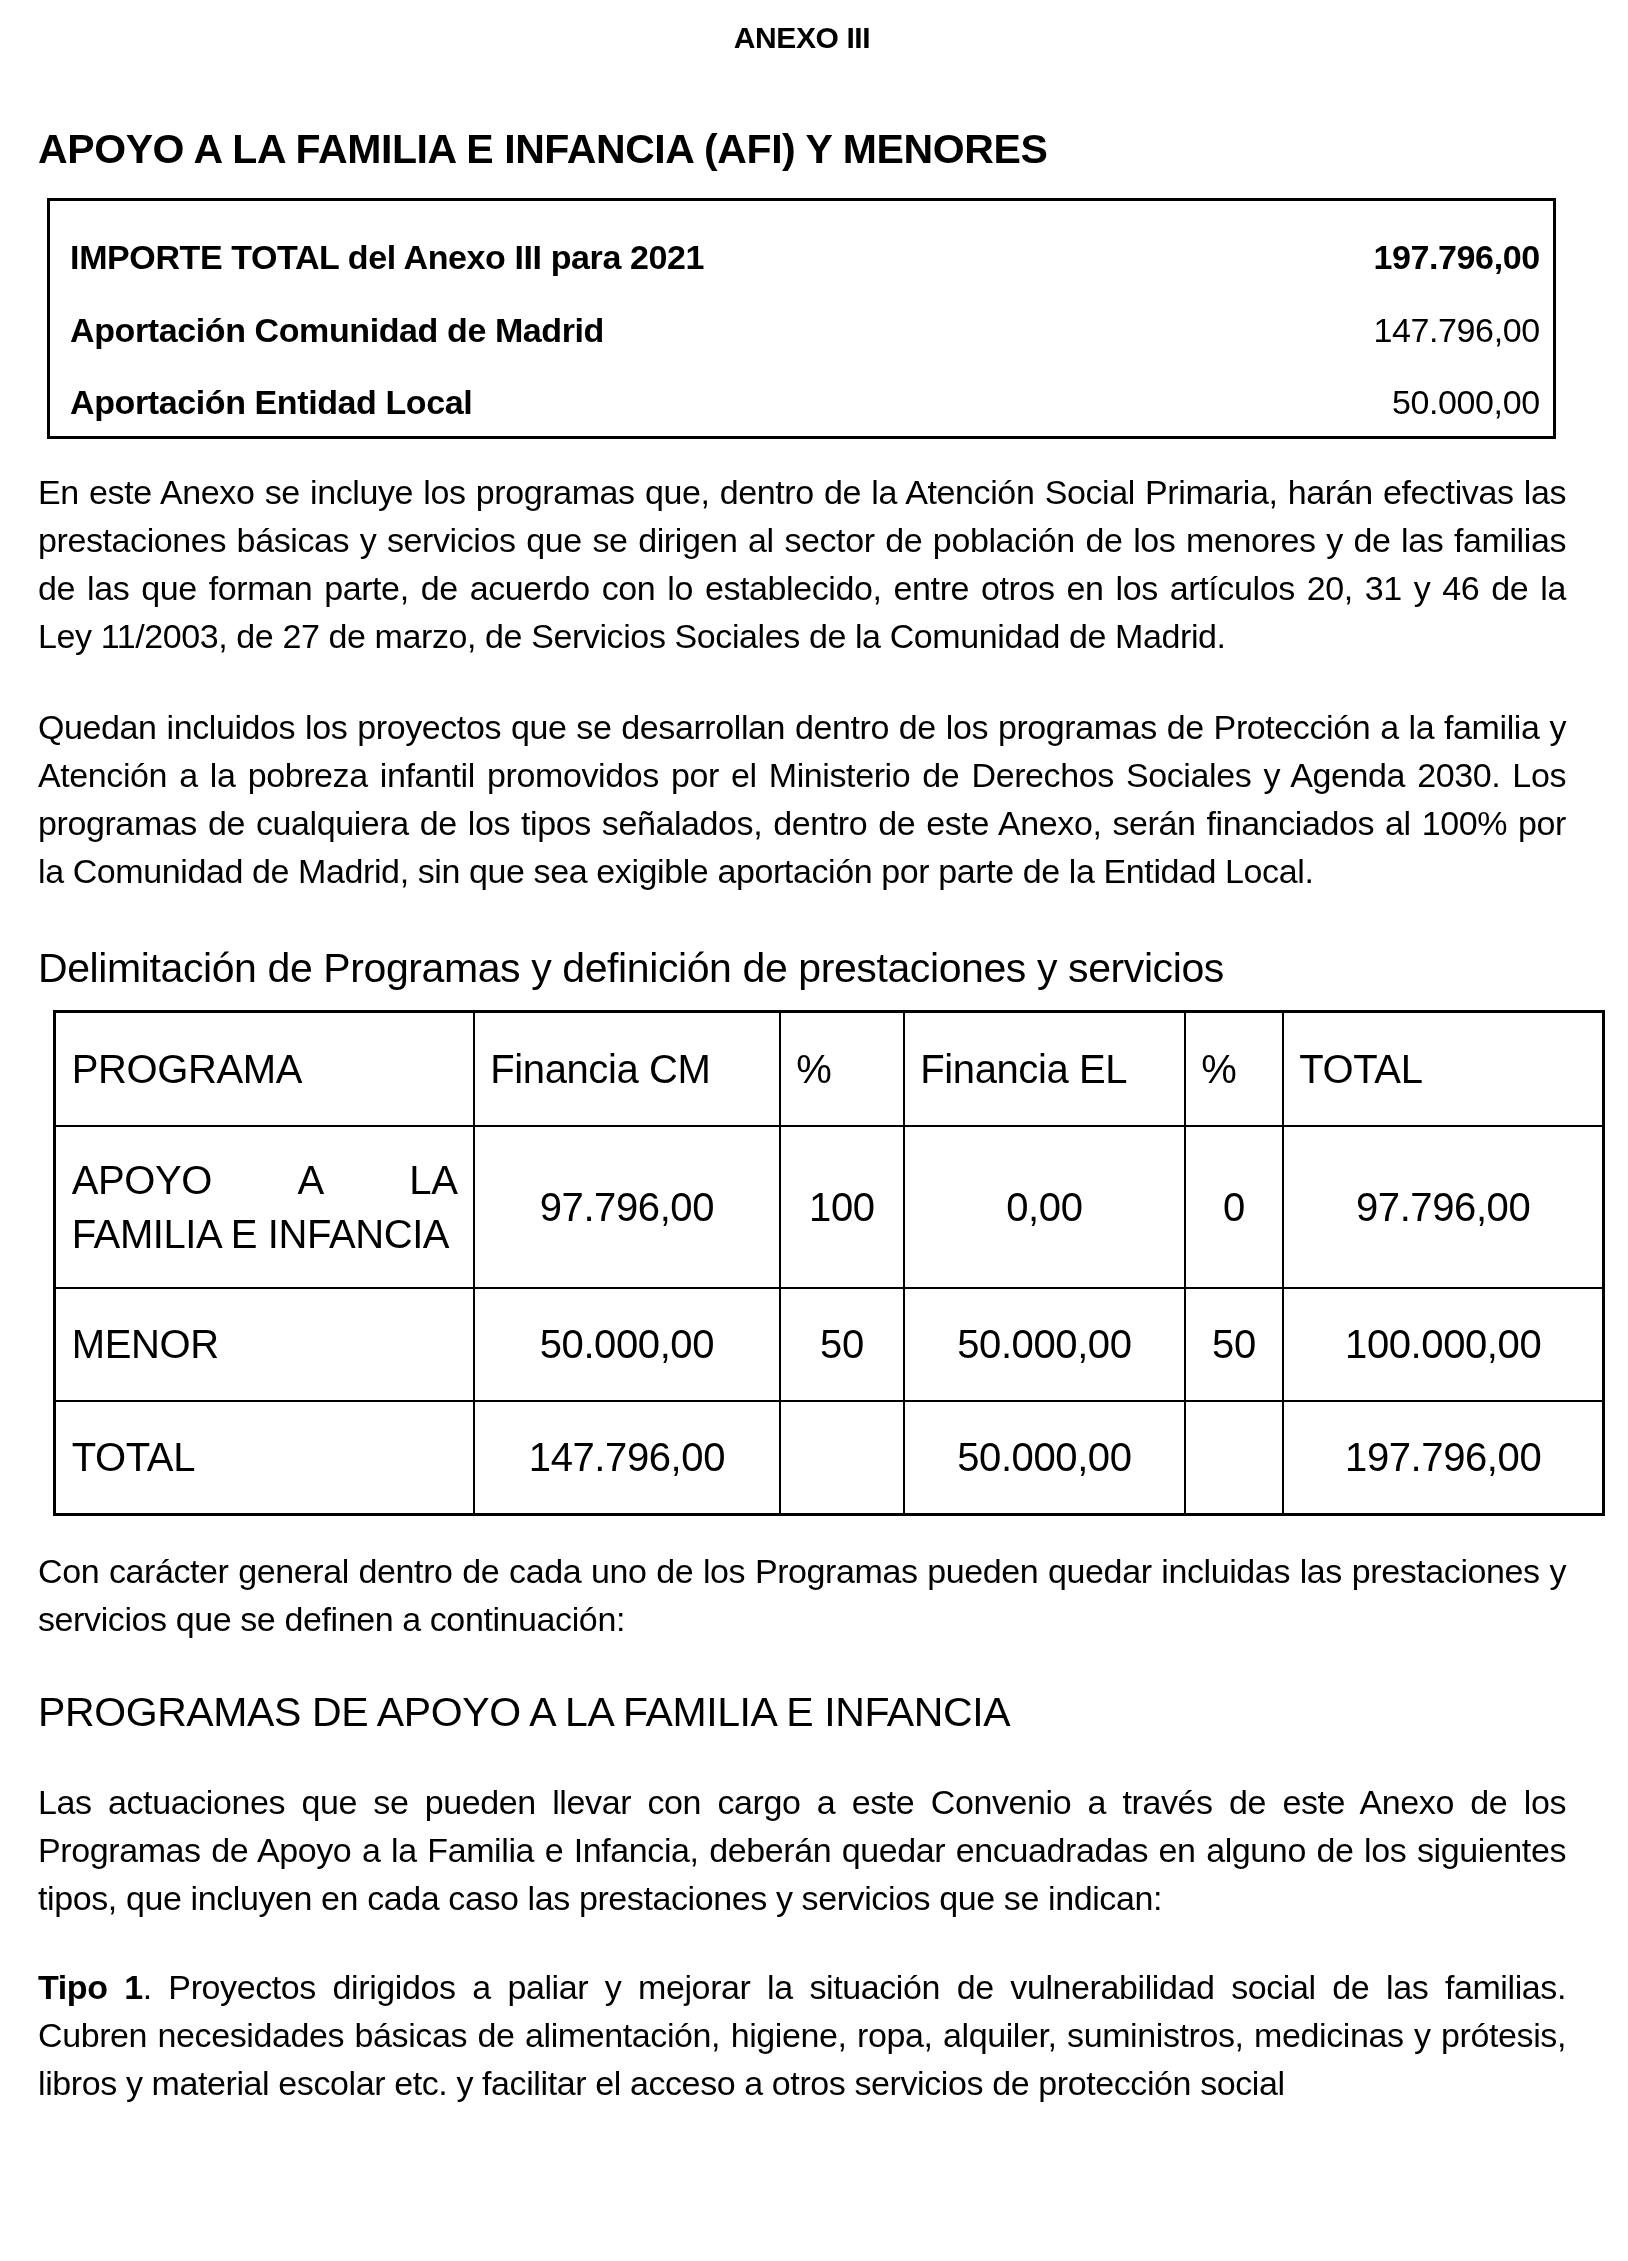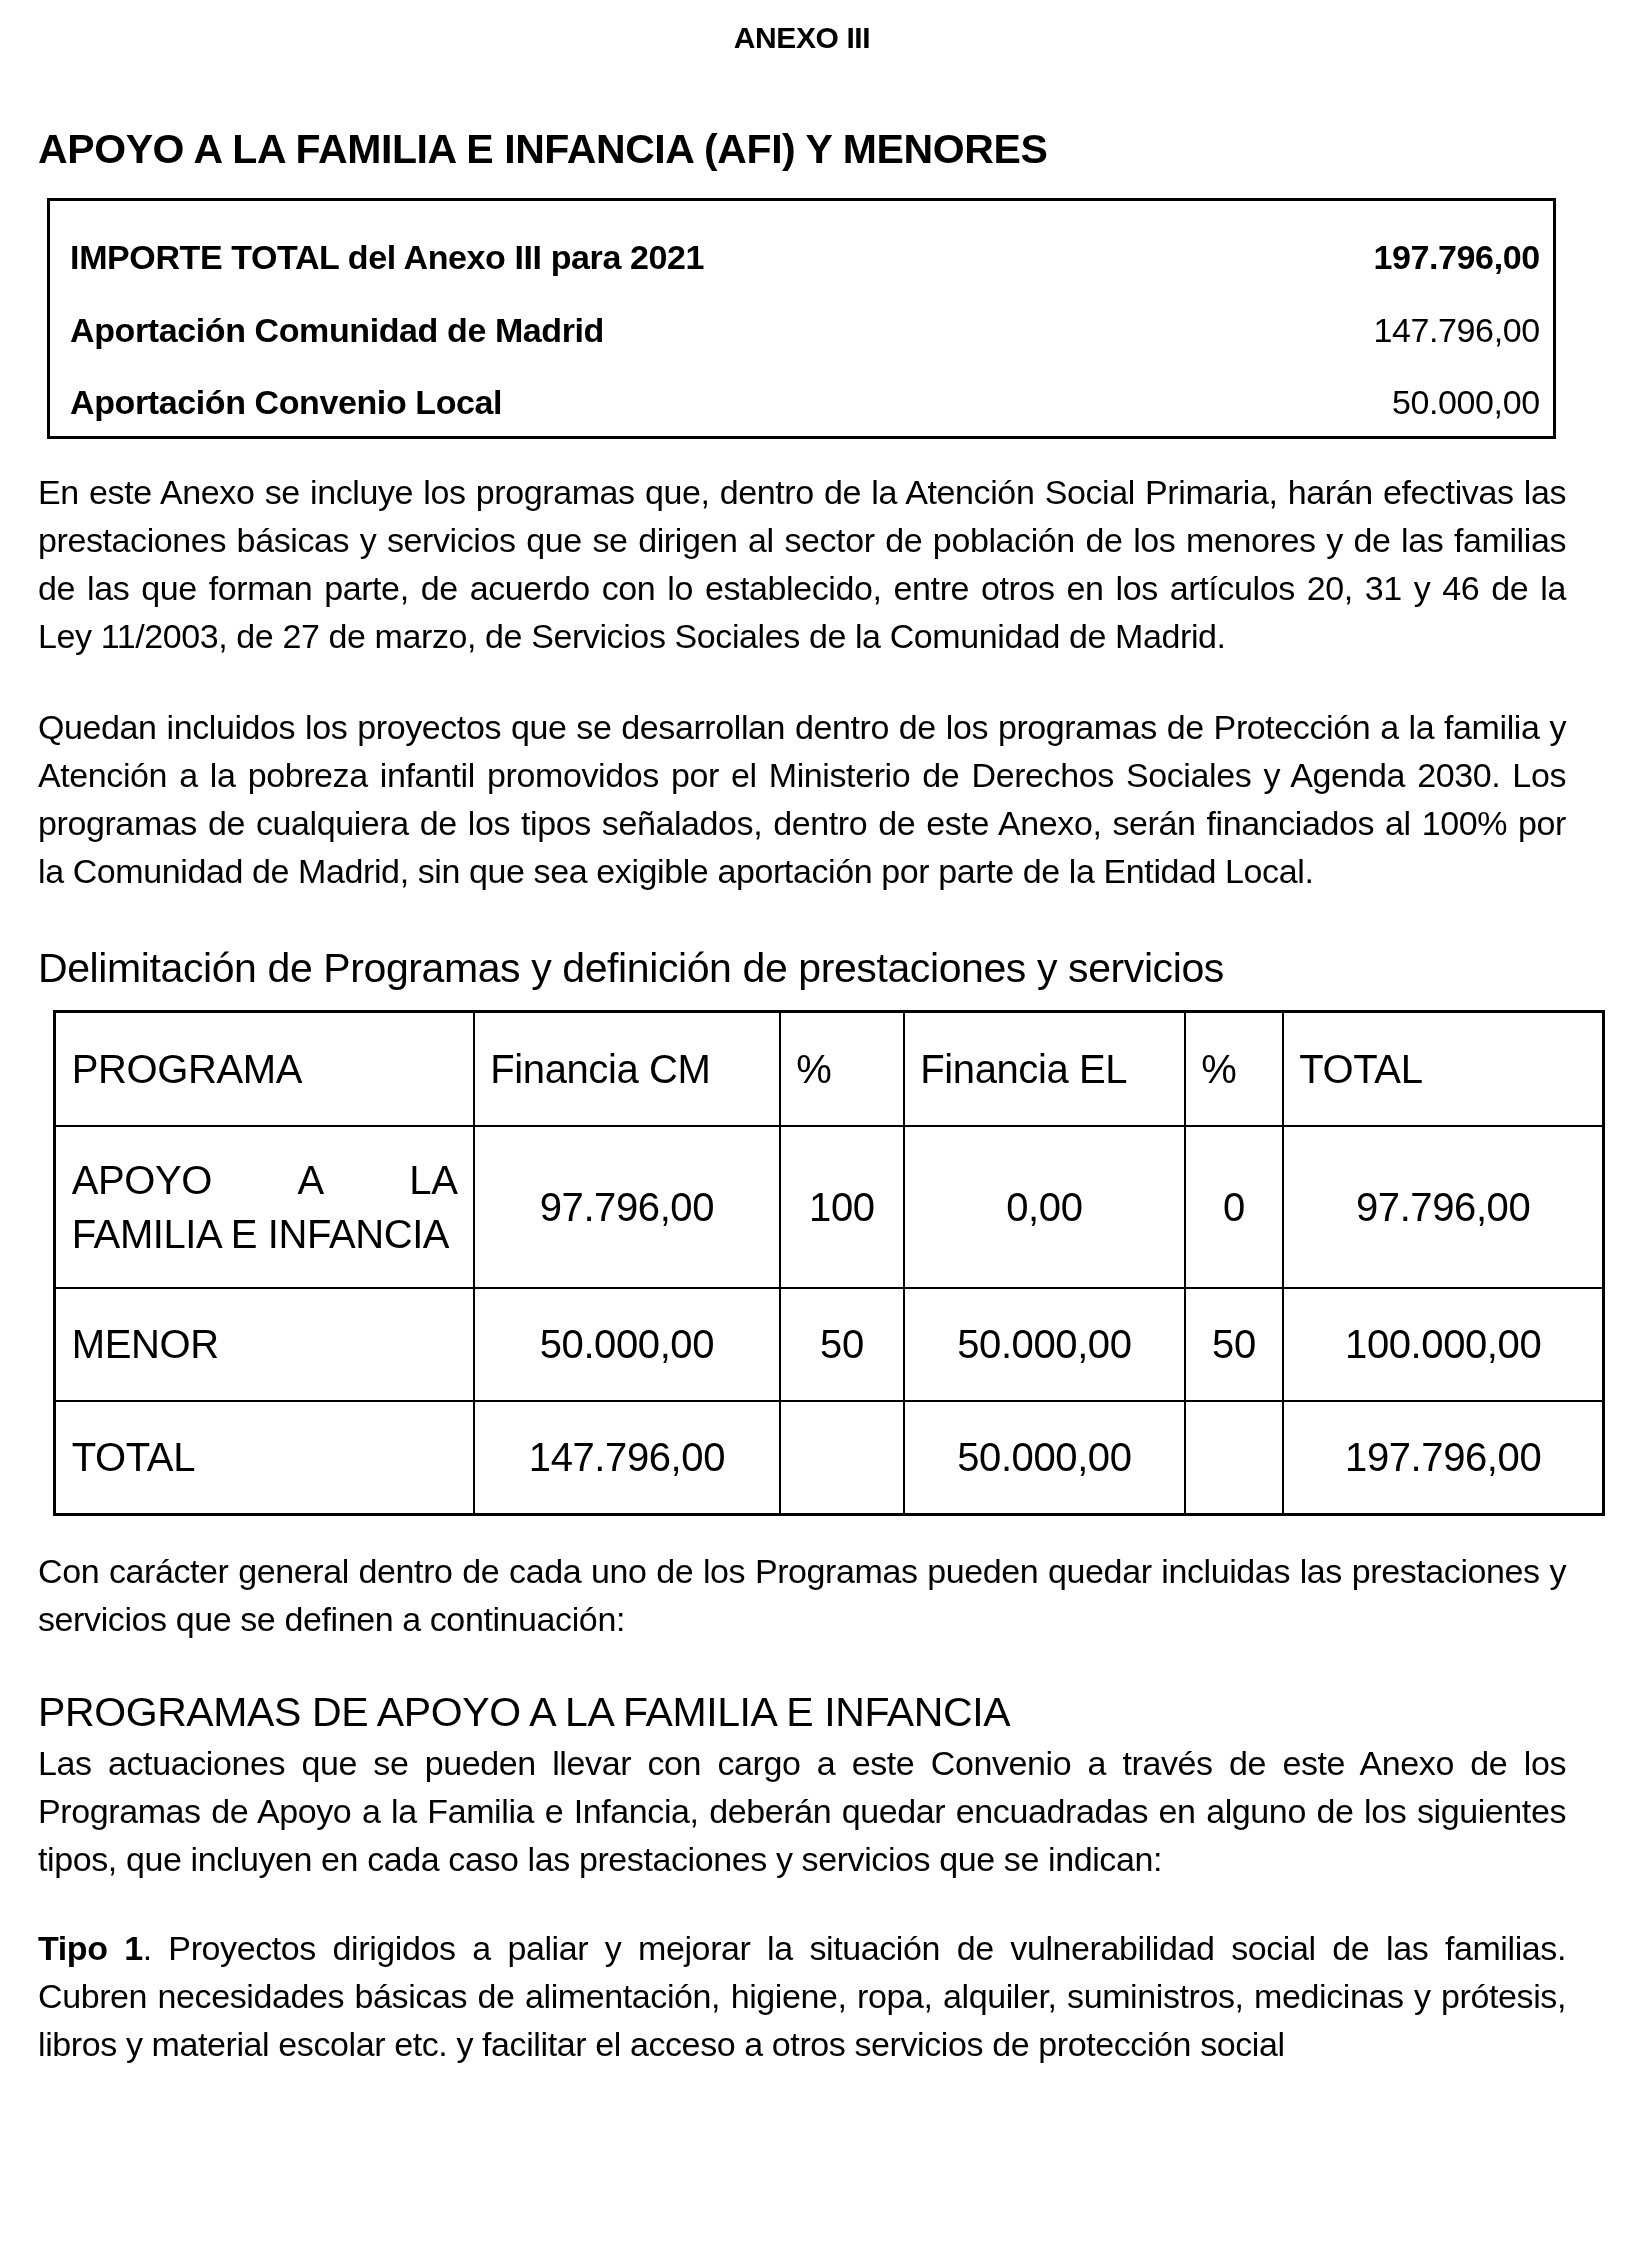--- a/index.html
+++ b/index.html
@@ -69,21 +69,21 @@
 
   
   p.body-text {
     margin: 0;
     line-height: 48px;
     text-align: justify;
   }
   p.p-intro1   { margin-top: 29px; }
   p.p-intro2   { margin-top: 43px; }
   p.p-after    { margin-top: 31px; }
-  p.p-prog     { }
+  p.p-prog     { margin-top: 39px; }
   p.p-tipo1    { margin-top: 41px; }
   .bold-run { font-weight: bold; }
 
   
   table.programs-table {
     border-collapse: collapse;
     table-layout: fixed;
     width: 1550px;
     margin-left: 15.4px;
     margin-top: 15.4px;
@@ -125,21 +125,21 @@
   <div class="summary-box">
     <div class="summary-row first">
       <span class="label">IMPORTE TOTAL del Anexo III para 2021</span>
       <span class="value">197.796,00</span>
     </div>
     <div class="summary-row">
       <span class="label">Aportación Comunidad de Madrid</span>
       <span class="value">147.796,00</span>
     </div>
     <div class="summary-row">
-      <span class="label">Aportación Convenio Local</span>
+      <span class="label">Aportación Entidad Local</span>
       <span class="value">50.000,00</span>
     </div>
   </div>
 
   <p class="body-text p-intro1">En este Anexo se incluye los programas que, dentro de la Atención Social Primaria, harán efectivas las prestaciones básicas y servicios que se dirigen al sector de población de los menores y de las familias de las que forman parte, de acuerdo con lo establecido, entre otros en los artículos 20, 31 y 46 de la Ley 11/2003, de 27 de marzo, de Servicios Sociales de la Comunidad de Madrid.</p>
 
   <p class="body-text p-intro2">Quedan incluidos los proyectos que se desarrollan dentro de los programas de Protección a la familia y Atención a la pobreza infantil promovidos por el Ministerio de Derechos Sociales y Agenda 2030. Los programas de cualquiera de los tipos señalados, dentro de este Anexo, serán financiados al 100% por la Comunidad de Madrid, sin que sea exigible aportación por parte de la Entidad Local.</p>
 
   <h2 class="section-heading">Delimitación de Programas y definición de prestaciones y servicios</h2>
 

